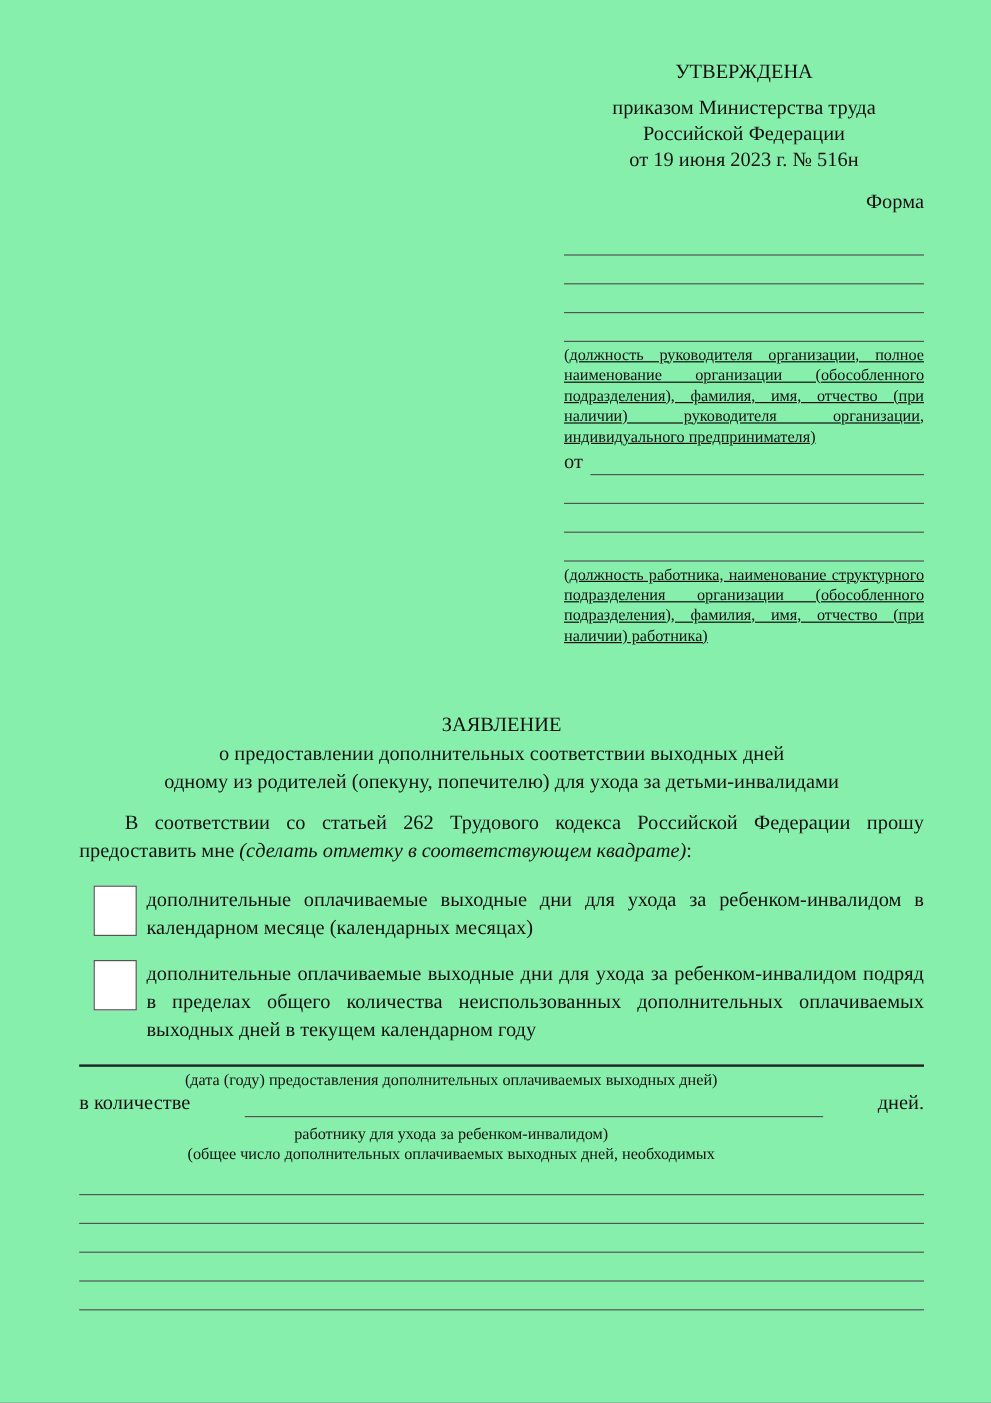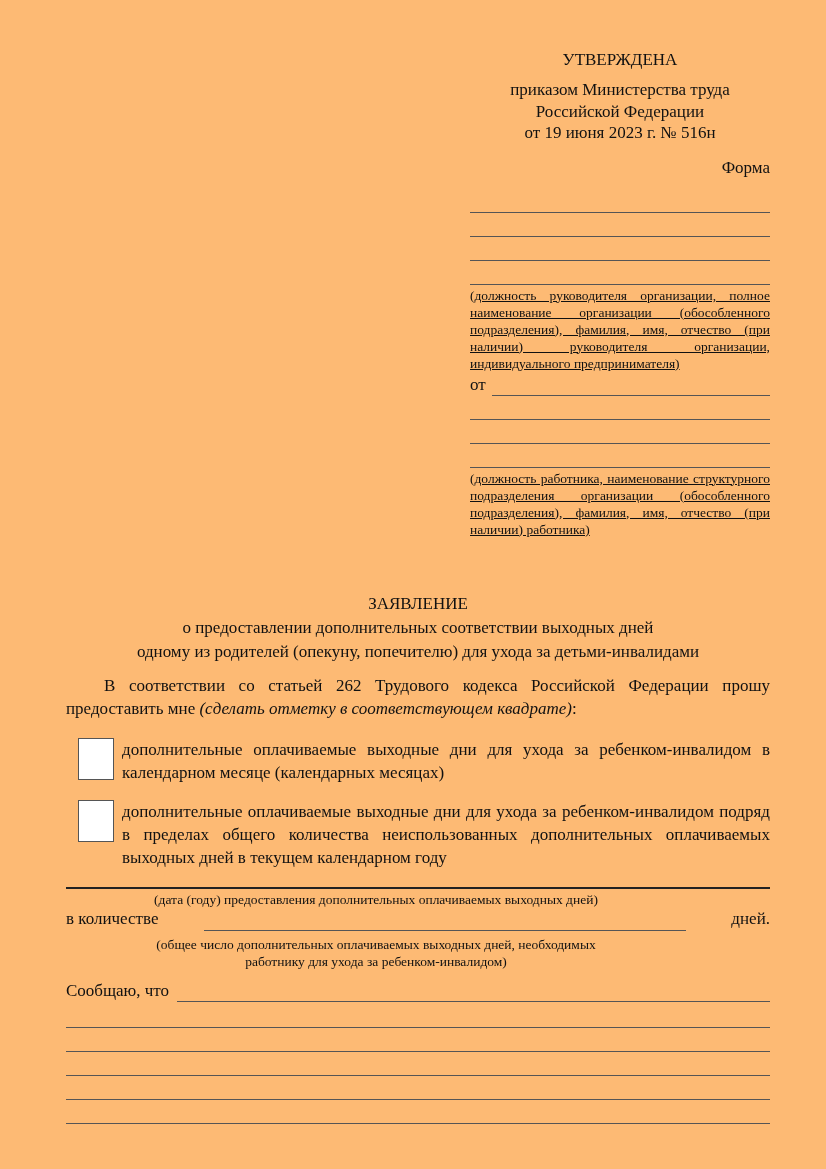--- a/index.html
+++ b/index.html
@@ -1,20 +1,20 @@
 <!DOCTYPE html>
 <html><head>
 <meta charset="utf-8">
 <style>
   html,body{margin:0;padding:0;background:#888;}
   .page{
     position:relative;
     width:826px;height:1169px;
     margin:0 auto;
-    background:#fdba74;
+    background:#86efac;
     box-sizing:border-box;
     padding:49px 56px 0 66px;
     font-family:"Liberation Serif","DejaVu Serif",serif;
     font-size:17px;
     color:#111;
     overflow:hidden;
   }
   
   .right-col{width:300px;margin-left:auto;}
   .approved{text-align:center;line-height:21px;}
@@ -125,28 +125,24 @@
 
   <div class="thick-line"></div>
   <div class="center-caption">(дата (году) предоставления дополнительных оплачиваемых выходных дней)</div>
 
   <div class="quantity-row">
     <span class="lbl">в количестве</span>
     <div class="fill-line"></div>
     <span class="sfx">дней.</span>
   </div>
   <div class="center-caption q-caption">
+    <div>работнику для ухода за ребенком-инвалидом)</div>
     <div>(общее число дополнительных оплачиваемых выходных дней, необходимых</div>
-    <div>работнику для ухода за ребенком-инвалидом)</div>
   </div>
 
-  <div class="statement-row">
-    <span class="lbl">Сообщаю, что</span>
-    <div class="fill-line"></div>
-  </div>
   <div class="blank-group">
     <div class="blank-line"></div>
     <div class="blank-line"></div>
     <div class="blank-line"></div>
     <div class="blank-line"></div>
     <div class="blank-line"></div>
   </div>
 
 </div>
 

